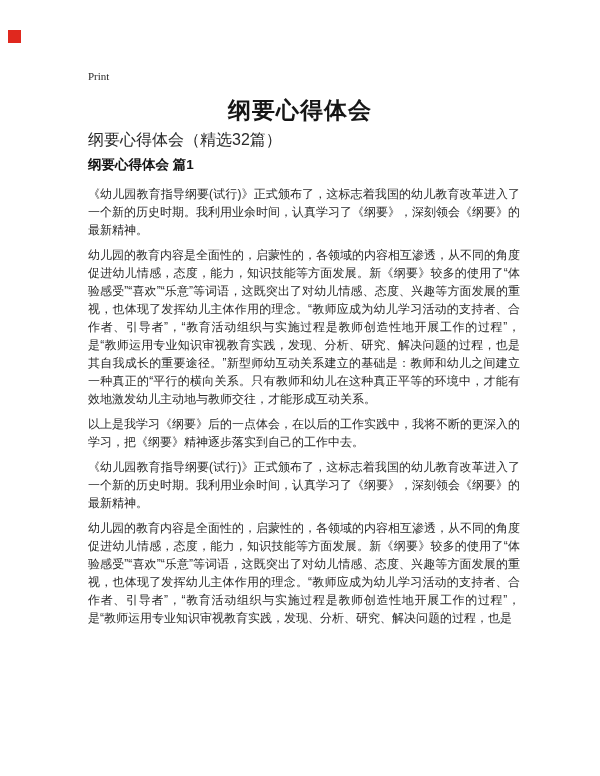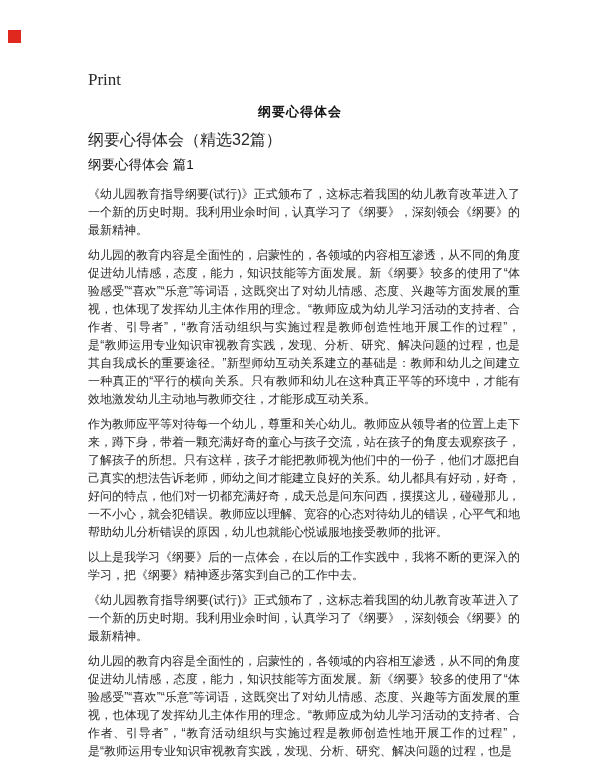--- a/index.html
+++ b/index.html
@@ -20,52 +20,52 @@
     left: 8px;
     top: 30px;
     width: 13px;
     height: 13px;
   }
   .print-link {
     position: absolute;
     left: 88px;
     top: 70px;
     font-family: "Liberation Serif", serif;
-    font-size: 17px;
+    font-size: 11px;
     color: #2b2b2b;
     text-decoration: none;
   }
   .page-title {
     position: absolute;
     left: 0;
-    top: 103px;
+    top: 95px;
     width: 600px;
     text-align: center;
-    font-size: 13px;
+    font-size: 23px;
     font-weight: bold;
     letter-spacing: 1px;
     color: #161616;
     font-family: Liberation Serif, serif;
   }
   .content {
     position: absolute;
     left: 88px;
     top: 132px;
     width: 432px;
   }
   .doc-subtitle {
     font-size: 16px;
     line-height: 16px;
     margin: 0;
     color: #2a2a2a;
   }
   .section-heading {
     font-size: 13.5px;
     line-height: 17px;
-    font-weight: normal;
+    font-weight: bold;
     margin: 8px 0 0 0;
     color: #141414;
   }
   .body-para {
     font-size: 12px;
     line-height: 18px;
     margin: 7px 0 0 0;
     text-align: justify;
     color: #2a2a2a;
   }
@@ -84,20 +84,19 @@
 
 <div class="content">
   <div class="doc-subtitle">纲要心得体会（精选32篇）</div>
 
   <div class="section-heading">纲要心得体会 篇1</div>
 
   <p class="body-para first">《幼儿园教育指导纲要(试行)》正式颁布了，这标志着我国的幼儿教育改革进入了一个新的历史时期。我利用业余时间，认真学习了《纲要》，深刻领会《纲要》的最新精神。</p>
 
   <p class="body-para">幼儿园的教育内容是全面性的，启蒙性的，各领域的内容相互渗透，从不同的角度促进幼儿情感，态度，能力，知识技能等方面发展。新《纲要》较多的使用了“体验感受”“喜欢”“乐意”等词语，这既突出了对幼儿情感、态度、兴趣等方面发展的重视，也体现了发挥幼儿主体作用的理念。“教师应成为幼儿学习活动的支持者、合作者、引导者”，“教育活动组织与实施过程是教师创造性地开展工作的过程”，是“教师运用专业知识审视教育实践，发现、分析、研究、解决问题的过程，也是其自我成长的重要途径。”新型师幼互动关系建立的基础是：教师和幼儿之间建立一种真正的“平行的横向关系。只有教师和幼儿在这种真正平等的环境中，才能有效地激发幼儿主动地与教师交往，才能形成互动关系。</p>
 
-  <p class="body-para">作为教师应平等对待每一个幼儿，尊重和关心幼儿。教师应从领导者的位置上走下来，蹲下身，带着一颗充满好奇的童心与孩子交流，站在孩子的角度去观察孩子，了解孩子的所想。只有这样，孩子才能把教师视为他们中的一份子，他们才愿把自己真实的想法告诉老师，师幼之间才能建立良好的关系。幼儿都具有好动，好奇，好问的特点，他们对一切都充满好奇，成天总是问东问西，摸摸这儿，碰碰那儿，一不小心，就会犯错误。教师应以理解、宽容的心态对待幼儿的错误，心平气和地帮助幼儿分析错误的原因，幼儿也就能心悦诚服地接受教师的批评。</p>
 
   <p class="body-para">以上是我学习《纲要》后的一点体会，在以后的工作实践中，我将不断的更深入的学习，把《纲要》精神逐步落实到自己的工作中去。</p>
 
   <p class="body-para">《幼儿园教育指导纲要(试行)》正式颁布了，这标志着我国的幼儿教育改革进入了一个新的历史时期。我利用业余时间，认真学习了《纲要》，深刻领会《纲要》的最新精神。</p>
 
   <p class="body-para">幼儿园的教育内容是全面性的，启蒙性的，各领域的内容相互渗透，从不同的角度促进幼儿情感，态度，能力，知识技能等方面发展。新《纲要》较多的使用了“体验感受”“喜欢”“乐意”等词语，这既突出了对幼儿情感、态度、兴趣等方面发展的重视，也体现了发挥幼儿主体作用的理念。“教师应成为幼儿学习活动的支持者、合作者、引导者”，“教育活动组织与实施过程是教师创造性地开展工作的过程”，是“教师运用专业知识审视教育实践，发现、分析、研究、解决问题的过程，也是</p>
 </div>
 
 </body></html>

